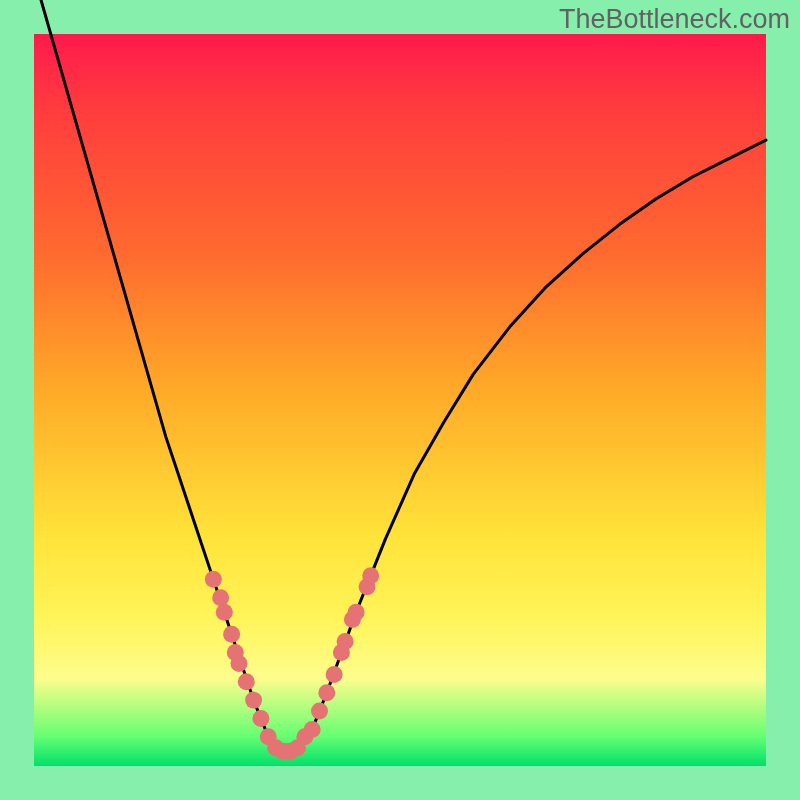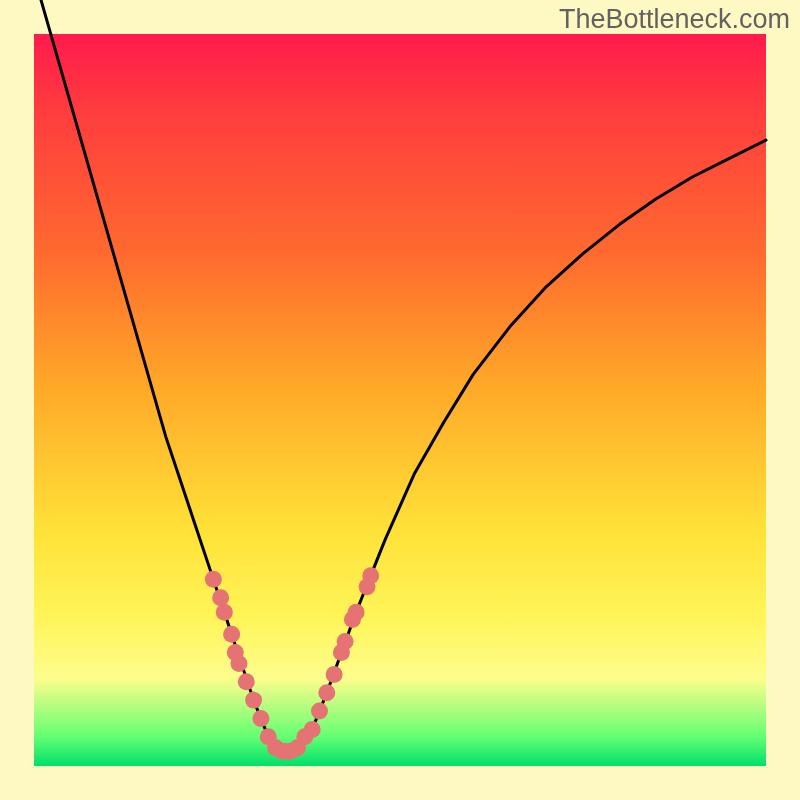--- a/index.html
+++ b/index.html
@@ -8,21 +8,21 @@
     width: 800px;
     height: 800px;
     background: #000;
     overflow: hidden;
     font-family: Arial, Helvetica, sans-serif;
   }
   .outer {
     position: relative;
     width: 800px;
     height: 800px;
-    background: #fef9c3;
+    background: #86efac;
   }
   .watermark {
     position: absolute;
     top: 4px;
     right: 10px;
     color: #636162;
     font-size: 27px;
     font-weight: 400;
     letter-spacing: 0px;
     z-index: 10;

